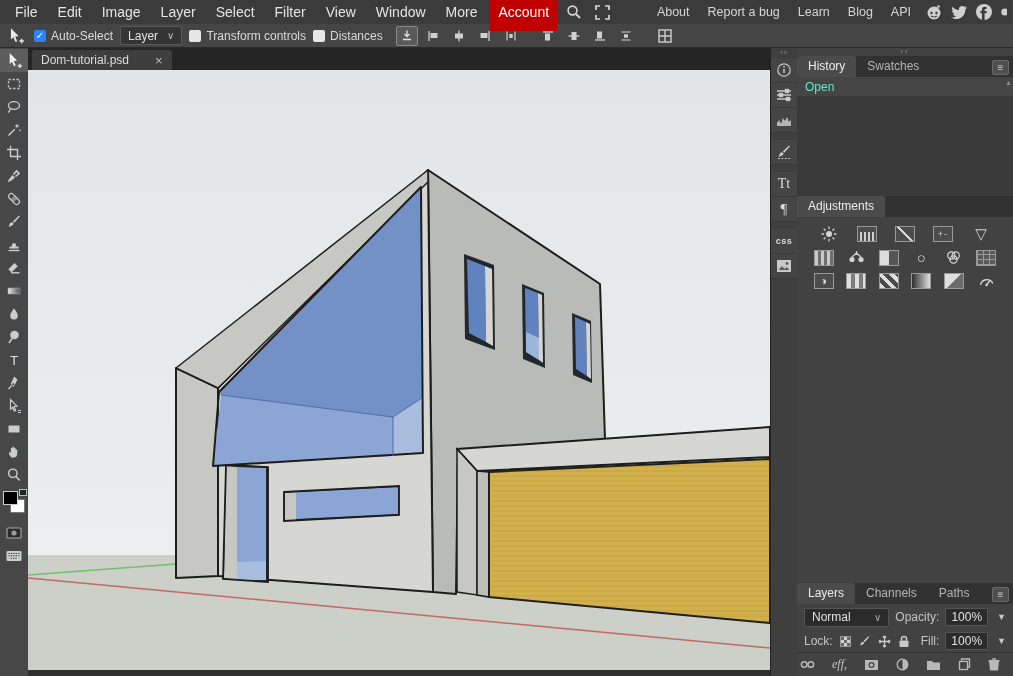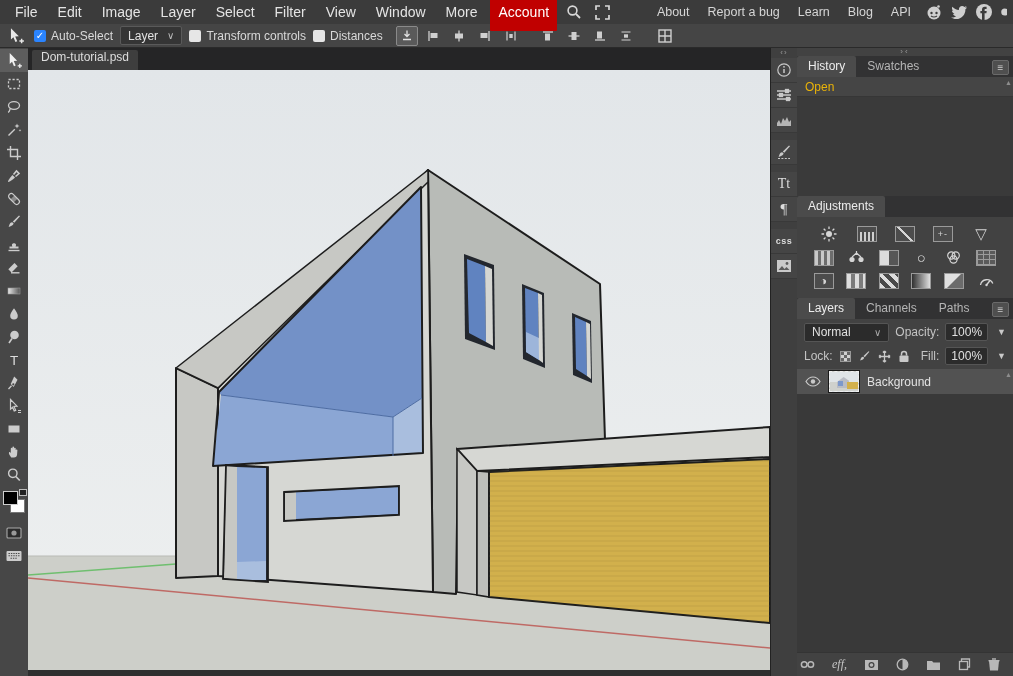--- a/index.html
+++ b/index.html
@@ -41,21 +41,21 @@
   .swatchcell { width:28px; height:30px; position:relative; margin:3px 0 2px; }
   .fg { position:absolute; left:3px; top:2px; width:15px; height:14px; background:#000; border:1px solid #cfcfcf; z-index:2;}
   .bg { position:absolute; left:10px; top:10px; width:15px; height:14px; background:#fff; border:1px solid #777; }
   .mini-swap { position:absolute; right:1px; top:0; width:8px; height:7px; border:1px solid #bbb; background:#222;}
 
   
   .doccol { position:absolute; left:28px; top:48px; width:743px; height:628px; background:#2e2e2e;
     border-right:1px solid #222; }
   .tabbar { height:22px; background:#252526; display:flex; align-items:flex-end; }
   .doctab { height:20px; background:#3e3e3e; color:#ddd; display:flex; align-items:center; gap:26px;
-    padding:0 9px; font-size:12px; border-radius:2px 2px 0 0; margin-left:4px;flex-direction:column;}
+    padding:0 9px; font-size:12px; border-radius:2px 2px 0 0; margin-left:4px;}
   .doctab .x { color:#bbb; font-size:13px; }
   .canvaswrap { position:relative; width:742px; height:606px; }
 
   
   .iconstrip { position:absolute; left:771px; top:48px; width:26px; height:628px; background:#3f3f3f;
     display:flex; flex-direction:column; align-items:center; z-index:3;}
   .is-collapse { height:10px; font-size:8px; color:#9a9a9a; letter-spacing:1px; line-height:10px;}
   .is-cell { width:26px; height:25px; display:flex; align-items:center; justify-content:center;
     background:#454545; border-bottom:1px solid #393939; color:#c9c9c9;}
   .is-gap { height:7px; }
@@ -66,21 +66,21 @@
   
   .panels { position:absolute; left:797px; top:48px; width:216px; height:628px; background:#424242;
     display:flex; flex-direction:column; z-index:3;}
   .pn-collapse { height:8px; text-align:center; font-size:8px; color:#999; line-height:7px; letter-spacing:2px;}
   .tabrow { height:21px; background:#323233; display:flex; align-items:flex-end; padding-right:4px;}
   .ptab { padding:3px 11px 4px; color:#b5b5b5; font-size:12px; }
   .ptab.on { background:#4b4b4b; color:#ececec; border-radius:2px 2px 0 0;}
   .pmenu { margin-left:auto; margin-bottom:2px; width:17px; height:15px; background:#4f4f4f; border:1px solid #6a6a6a;
     border-radius:2px; color:#ccc; font-size:10px; display:flex; align-items:center; justify-content:center;}
   .histlist { height:119px; background:#3a3a3a; overflow:hidden; position:relative;}
-  .histrow { height:20px; display:flex; align-items:center; padding:0 8px; background:#454545; color:#eab308;
+  .histrow { height:20px; display:flex; align-items:center; padding:0 8px; background:#454545; color:#5eead4;
     border-bottom:1px solid #363636; font-size:12px;}
   .scrollhint { position:absolute; right:1px; top:2px; color:#8d8d8d; font-size:7px; }
   .adjgrid { height:81px; background:#424242; display:flex; flex-direction:column; justify-content:space-evenly;
     padding:2px 4px;}
   .adjrow { display:flex; justify-content:space-evenly; align-items:center; }
   .adj { width:20px; height:16px; border:1px solid #9a9a9a; background:#4c4c4c; display:flex; align-items:center;
     justify-content:center; font-size:11px; color:#d5d5d5; overflow:hidden;}
   .adj.nobox { border:none; background:transparent; font-size:15px; }
   .a-levels { width:14px; height:9px; align-self:flex-end; margin-top:5px;
     background:repeating-linear-gradient(90deg,#cfcfcf 0 2px,transparent 2px 4px); }
@@ -667,37 +667,20 @@
         <span class="lockic">
           <svg width="12" height="13" viewBox="0 0 12 13">
               <rect x="1.5" y="5.5" width="9" height="6.5" rx="1" fill="#c9c9c9"></rect>
               <path d="M3.5 5.5V4a2.5 2.5 0 015 0v1.5" fill="none" stroke="#c9c9c9" stroke-width="1.5"></path>
             </svg>
         </span>
         <span class="plabel" style="margin-left:4px;">Fill:</span>
         <span class="valbox">100%</span>
         <span class="dtri">▼</span>
       </div>
-      <div class="layerlist">
-        <div class="layerrow">
-          <span class="lb-ic">
-            <svg width="16" height="11" viewBox="0 0 16 11">
-                <path d="M1 5.5C3 2.2 5.4 1 8 1s5 1.2 7 4.5C13 8.8 10.6 10 8 10S3 8.8 1 5.5z" fill="none" stroke="#c9c9c9" stroke-width="1.2"></path>
-                <circle cx="8" cy="5.5" r="2.2" fill="#c9c9c9"></circle>
-              </svg>
-          </span>
-          <span class="lthumb">
-            <span class="lt-house"></span>
-            <span class="lt-win"></span>
-            <span class="lt-yellow"></span>
-          </span>
-          <span class="lname">Background</span>
-        </div>
-        <span class="scrollhint">▲</span>
-      </div>
       <div class="layerbottom">
         <span class="lb-ic">
           <svg width="15" height="9" viewBox="0 0 15 9" fill="none" stroke="#b8b8b8" stroke-width="1.5">
               <circle cx="4.2" cy="4.5" r="2.8"></circle>
               <circle cx="10.8" cy="4.5" r="2.8"></circle>
             </svg>
         </span>
         <span class="lb-ic effTxt">eff,</span>
         <span class="lb-ic">
           <svg width="15" height="12" viewBox="0 0 15 12">

